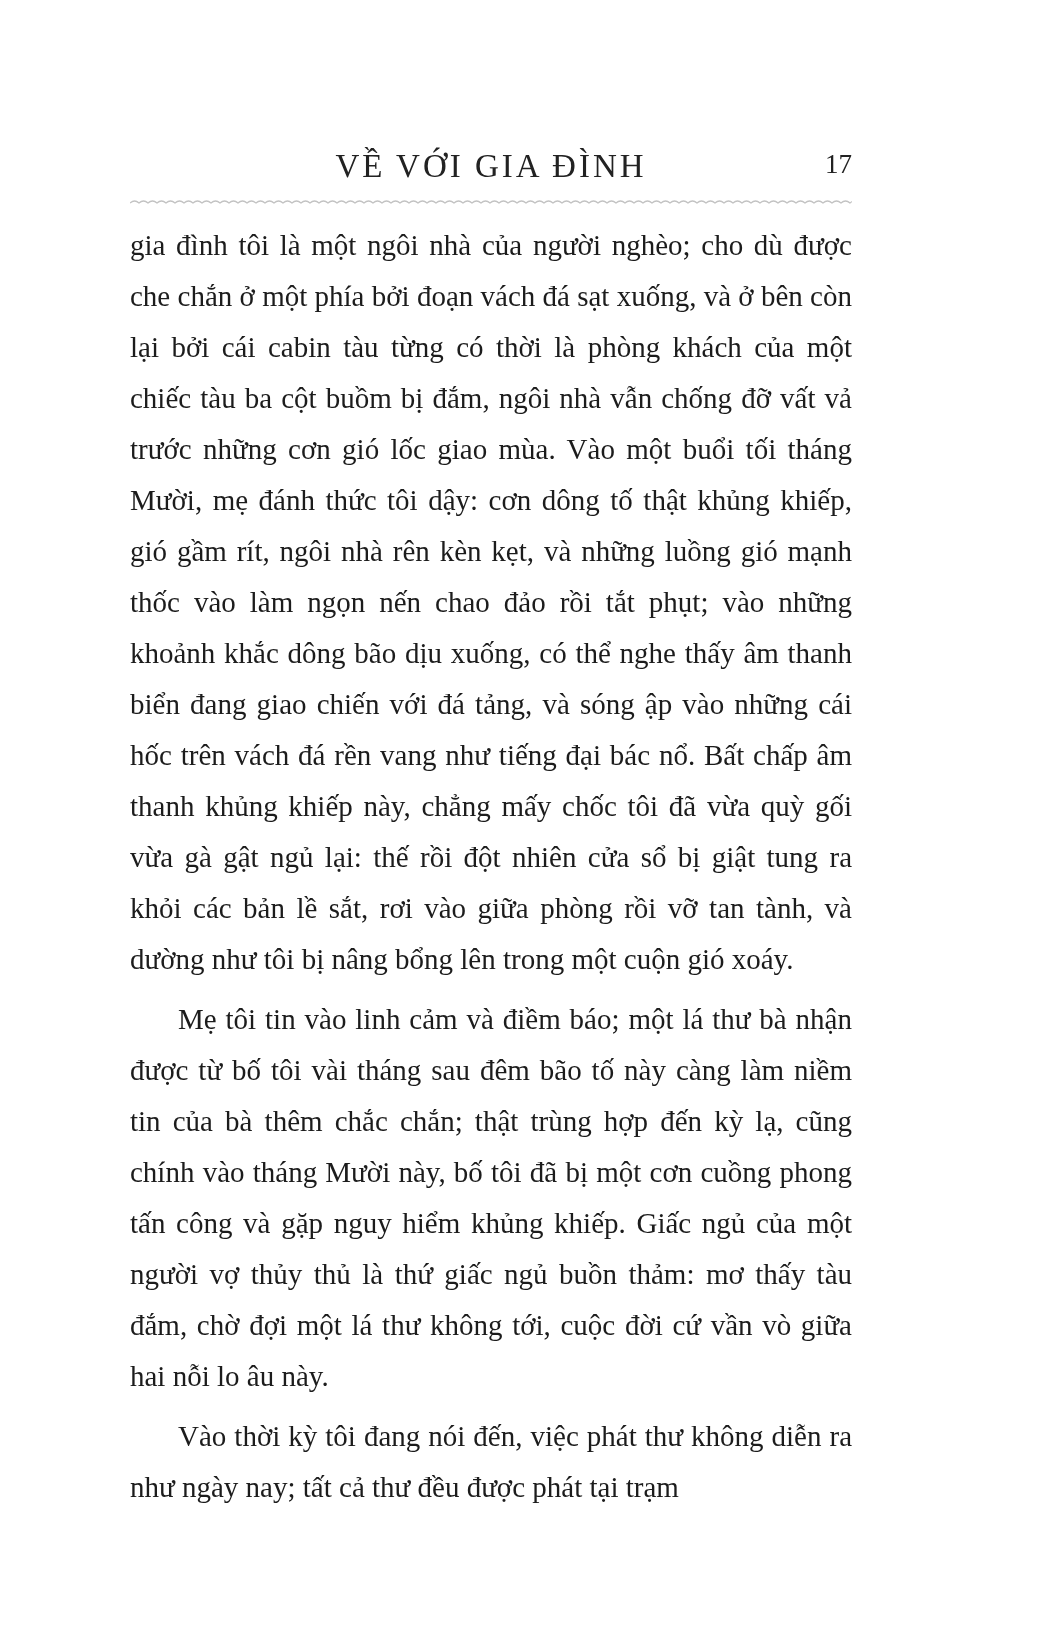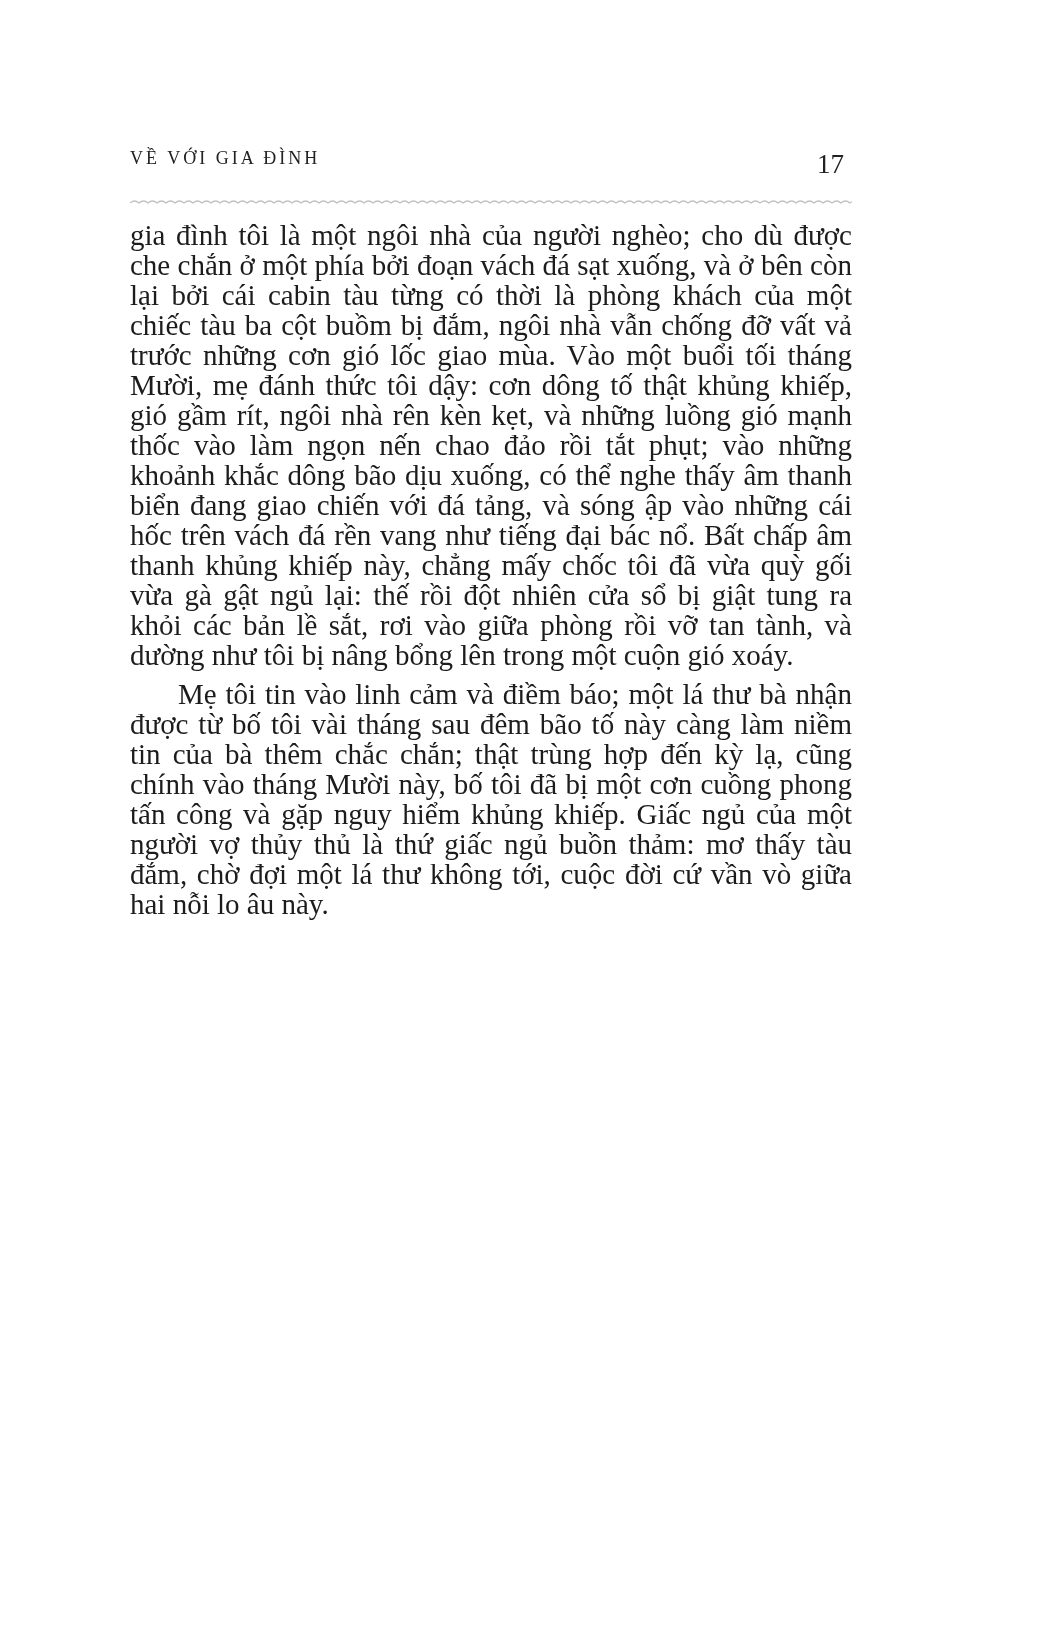--- a/index.html
+++ b/index.html
@@ -20,42 +20,43 @@
     position: absolute;
     left: 130px;
     top: 148px;
     width: 722px;
   }
   .page-header {
     position: relative;
     height: 34px;
   }
   .running-title {
-    font-size: 18px;
+    text-align: center;
+    font-size: 33px;
     letter-spacing: 3px;
     color: #222222;
     white-space: nowrap;
   }
   .page-number {
     position: absolute;
-    right: 8px;
+    right: 0;
     top: 1px;
     font-size: 27px;
     color: #222222;
   }
   .wavy-rule {
     display: block;
     margin-top: 16px;
     width: 722px;
     height: 8px;
   }
   .page-body {
     margin-top: 14px;
     font-size: 29px;
-    line-height: 30px;
+    line-height: 51px;
     text-align: justify;
     text-justify: inter-word;
   }
   .page-body p {
     margin: 9px 0 0 0;
     text-indent: 48px;
   }
   .page-body p.first {
     margin-top: 0;
     text-indent: 0;
@@ -72,16 +73,17 @@
       <div class="page-number">17</div>
     </header>
 
     <svg class="wavy-rule" viewBox="0 0 722 8" preserveAspectRatio="none" aria-hidden="true">
       <path fill="none" stroke="#c3c3c3" stroke-width="1.3" d="M0 5 Q 4.5 1 9 5 Q 13.5 1 18 5 Q 22.5 1 27 5 Q 31.5 1 36 5 Q 40.5 1 45 5 Q 49.5 1 54 5 Q 58.5 1 63 5 Q 67.5 1 72 5 Q 76.5 1 81 5 Q 85.5 1 90 5 Q 94.5 1 99 5 Q 103.5 1 108 5 Q 112.5 1 117 5 Q 121.5 1 126 5 Q 130.5 1 135 5 Q 139.5 1 144 5 Q 148.5 1 153 5 Q 157.5 1 162 5 Q 166.5 1 171 5 Q 175.5 1 180 5 Q 184.5 1 189 5 Q 193.5 1 198 5 Q 202.5 1 207 5 Q 211.5 1 216 5 Q 220.5 1 225 5 Q 229.5 1 234 5 Q 238.5 1 243 5 Q 247.5 1 252 5 Q 256.5 1 261 5 Q 265.5 1 270 5 Q 274.5 1 279 5 Q 283.5 1 288 5 Q 292.5 1 297 5 Q 301.5 1 306 5 Q 310.5 1 315 5 Q 319.5 1 324 5 Q 328.5 1 333 5 Q 337.5 1 342 5 Q 346.5 1 351 5 Q 355.5 1 360 5 Q 364.5 1 369 5 Q 373.5 1 378 5 Q 382.5 1 387 5 Q 391.5 1 396 5 Q 400.5 1 405 5 Q 409.5 1 414 5 Q 418.5 1 423 5 Q 427.5 1 432 5 Q 436.5 1 441 5 Q 445.5 1 450 5 Q 454.5 1 459 5 Q 463.5 1 468 5 Q 472.5 1 477 5 Q 481.5 1 486 5 Q 490.5 1 495 5 Q 499.5 1 504 5 Q 508.5 1 513 5 Q 517.5 1 522 5 Q 526.5 1 531 5 Q 535.5 1 540 5 Q 544.5 1 549 5 Q 553.5 1 558 5 Q 562.5 1 567 5 Q 571.5 1 576 5 Q 580.5 1 585 5 Q 589.5 1 594 5 Q 598.5 1 603 5 Q 607.5 1 612 5 Q 616.5 1 621 5 Q 625.5 1 630 5 Q 634.5 1 639 5 Q 643.5 1 648 5 Q 652.5 1 657 5 Q 661.5 1 666 5 Q 670.5 1 675 5 Q 679.5 1 684 5 Q 688.5 1 693 5 Q 697.5 1 702 5 Q 706.5 1 711 5 Q 715.5 1 720 5 Q 724.5 1 729 5"></path>
     </svg>
 
     <main class="page-body">
       <p class="first">gia đình tôi là một ngôi nhà của người nghèo; cho dù được che chắn ở một phía bởi đoạn vách đá sạt xuống, và ở bên còn lại bởi cái cabin tàu từng có thời là phòng khách của một chiếc tàu ba cột buồm bị đắm, ngôi nhà vẫn chống đỡ vất vả trước những cơn gió lốc giao mùa. Vào một buổi tối tháng Mười, mẹ đánh thức tôi dậy: cơn dông tố thật khủng khiếp, gió gầm rít, ngôi nhà rên kèn kẹt, và những luồng gió mạnh thốc vào làm ngọn nến chao đảo rồi tắt phụt; vào những khoảnh khắc dông bão dịu xuống, có thể nghe thấy âm thanh biển đang giao chiến với đá tảng, và sóng ập vào những cái hốc trên vách đá rền vang như tiếng đại bác nổ. Bất chấp âm thanh khủng khiếp này, chẳng mấy chốc tôi đã vừa quỳ gối vừa gà gật ngủ lại: thế rồi đột nhiên cửa sổ bị giật tung ra khỏi các bản lề sắt, rơi vào giữa phòng rồi vỡ tan tành, và dường như tôi bị nâng bổng lên trong một cuộn gió xoáy.</p>
       <p>Mẹ tôi tin vào linh cảm và điềm báo; một lá thư bà nhận được từ bố tôi vài tháng sau đêm bão tố này càng làm niềm tin của bà thêm chắc chắn; thật trùng hợp đến kỳ lạ, cũng chính vào tháng Mười này, bố tôi đã bị một cơn cuồng phong tấn công và gặp nguy hiểm khủng khiếp. Giấc ngủ của một người vợ thủy thủ là thứ giấc ngủ buồn thảm: mơ thấy tàu đắm, chờ đợi một lá thư không tới, cuộc đời cứ vần vò giữa hai nỗi lo âu này.</p>
+      <p>Vào thời kỳ tôi đang nói đến, việc phát thư không diễn ra như ngày nay; tất cả thư đều được phát tại trạm</p>
     </main>
 
   </div>
 </div>
 
 </body></html>

